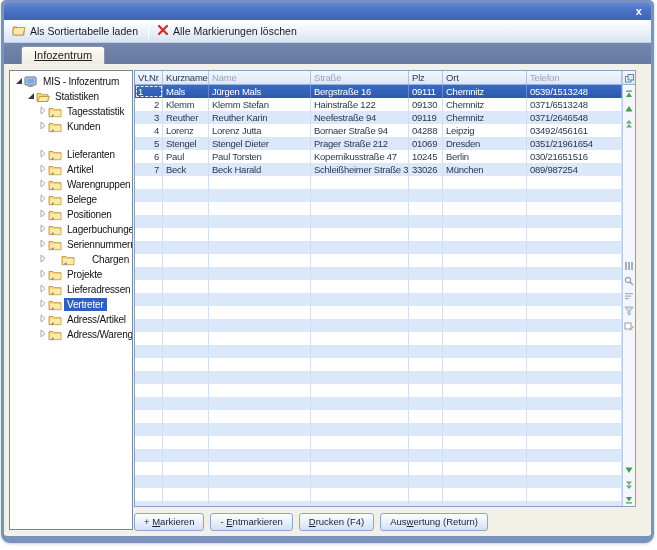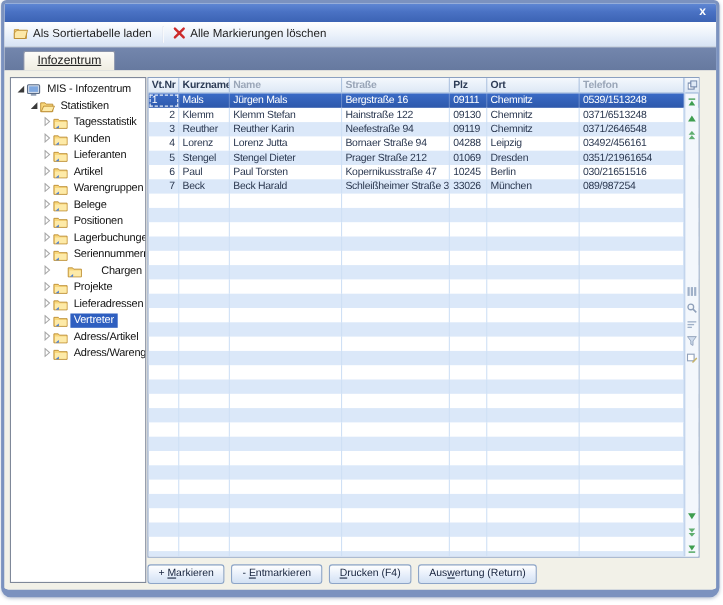--- a/index.html
+++ b/index.html
@@ -50,21 +50,21 @@
   .tw { width:10px; height:10px; flex:0 0 10px; display:flex; align-items:center; justify-content:center; }
   .ti { width:14px; height:12px; flex:0 0 14px; margin:0 2px 0 1px; }
   .tlabel { padding:0 3px; line-height:13px; letter-spacing:-.2px; }
   .tlabel.sel { background:#2f5fc0; color:#fff; }
 
   
   .grid {
     position:absolute; left:130px; top:6px; width:502px; height:437px;
     background:#fff; border:1px solid #8aa0c0; overflow:hidden;
   }
-  .gheader { display:flex; height:14px; background:linear-gradient(180deg,#f4f8fd,#dde8f5); border-bottom:1px solid #96b2d6;font-weight:bold; }
+  .gheader { display:flex; height:14px; background:linear-gradient(180deg,#f4f8fd,#dde8f5); border-bottom:1px solid #96b2d6; }
   .hcell {
     font-size:9.5px; line-height:13px; padding:0 3px; color:#2c3b55;
     border-right:1px solid #aec4e0; white-space:nowrap; overflow:hidden; letter-spacing:-.2px;
     display:flex; align-items:center; gap:2px;
   }
   .hcell.muted { color:#9aa6b8; }
   .sortglyph { font-size:6px; color:#9db0c8; line-height:1; }
   .grow { display:flex; height:13px; }
   .grow.pale { background:#dbe8f9; }
   .grow.sel { background:linear-gradient(180deg,#3a6bc6,#2d58ab); }
@@ -178,21 +178,21 @@
                 <polygon points="3,1 7,4.5 3,8" fill="#fff" stroke="#a8a8a8"></polygon>
               </svg></span>
           </span>
           <span class="ti"><span><svg width="14" height="12" viewBox="0 0 14 12">
                 <path d="M1 2.5 h4 l1 1.2 h7 v7 H1 z" fill="#f9d77b" stroke="#b98a2e" stroke-width="0.8"></path>
                 <path d="M2 5 h10.5 v5.2 H2 z" fill="#fdeaa8"></path>
                 <path d="M2.5 10.5 l3-2.5 v2.5 z" fill="#4f7fd0"></path>
               </svg></span></span>
           <span class="tlabel">Kunden</span>
         </div>
-        <div class="tree-row" style="padding-left: 27px;">
+        <div class="tree-row" style="padding-left: 27px; margin-top: 13px;">
           <span class="tw">
             <span><svg width="9" height="9" viewBox="0 0 9 9">
                 <polygon points="3,1 7,4.5 3,8" fill="#fff" stroke="#a8a8a8"></polygon>
               </svg></span>
           </span>
           <span class="ti"><span><svg width="14" height="12" viewBox="0 0 14 12">
                 <path d="M1 2.5 h4 l1 1.2 h7 v7 H1 z" fill="#f9d77b" stroke="#b98a2e" stroke-width="0.8"></path>
                 <path d="M2 5 h10.5 v5.2 H2 z" fill="#fdeaa8"></path>
                 <path d="M2.5 10.5 l3-2.5 v2.5 z" fill="#4f7fd0"></path>
               </svg></span></span>

